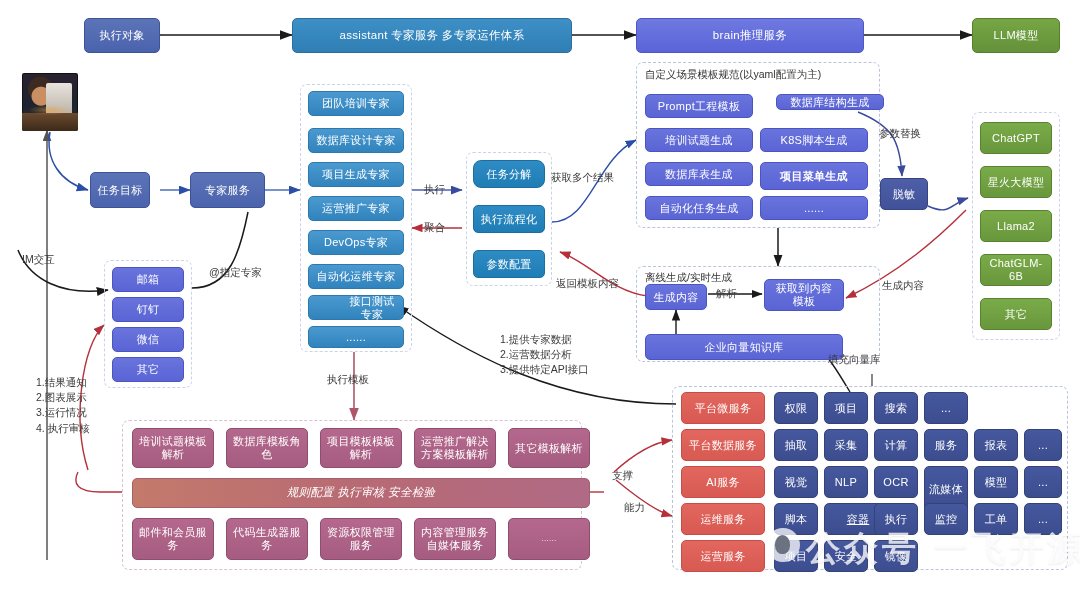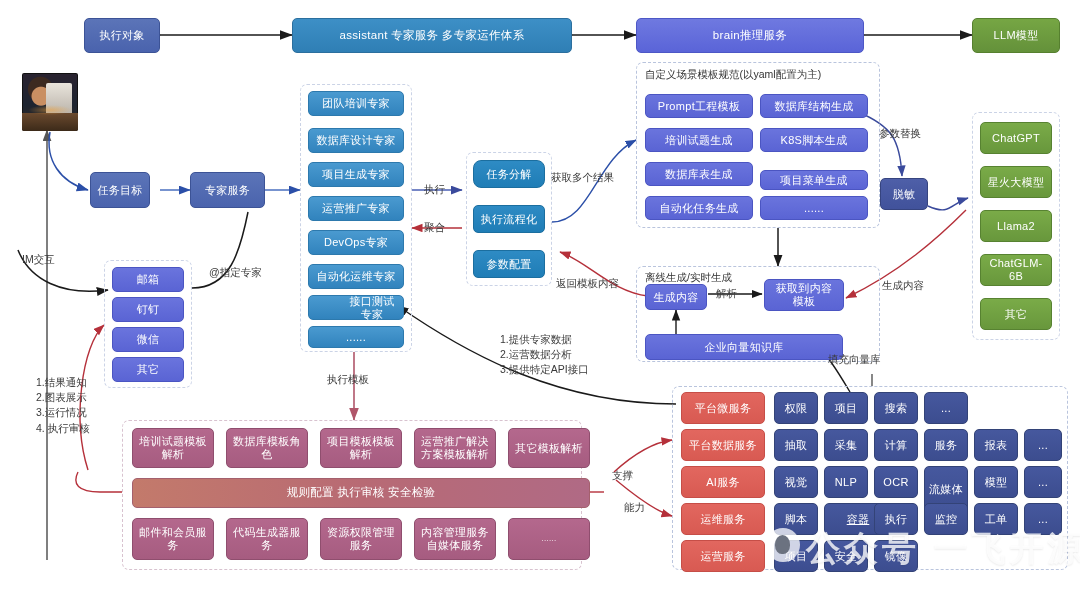--- a/index.html
+++ b/index.html
@@ -183,23 +183,23 @@
 3.提供特定API接口</div>
 
   <div class="group" style="left:636px;top:62px;width:244px;height:166px;"></div>
   <div class="grp-title" style="left:645px;top:68px;">自定义场景模板规范(以yaml配置为主)</div>
 
   <div class="box purple2" style="left:645px;top:94px;width:108px;height:24px;">Prompt工程模板</div>
   <div class="box purple2" style="left:645px;top:128px;width:108px;height:24px;">培训试题生成</div>
   <div class="box purple2" style="left:645px;top:162px;width:108px;height:24px;">数据库表生成</div>
   <div class="box purple2" style="left:645px;top:196px;width:108px;height:24px;">自动化任务生成</div>
 
-  <div class="box purple2" style="left:760px;top:94px;width:108px;height:24px;">数据库结构生成</div>
+  <div class="box purple2" style="left:776px;top:94px;width:108px;height:16px;">数据库结构生成</div>
   <div class="box purple2" style="left:760px;top:128px;width:108px;height:24px;">K8S脚本生成</div>
-  <div class="box purple2" style="left:760px;top:170px;width:108px;height:20px;">项目菜单生成</div>
+  <div class="box purple2" style="left:760px;top:162px;width:108px;height:28px;font-weight:bold;">项目菜单生成</div>
   <div class="box purple2" style="left:760px;top:196px;width:108px;height:24px;">......</div>
 
   <div class="lbl" style="left:879px;top:126px;">参数替换</div>
   <div class="box indigo" style="left:880px;top:178px;width:48px;height:32px;">脱敏</div>
 
   <div class="group" style="left:636px;top:266px;width:244px;height:96px;"></div>
   <div class="grp-title" style="left:645px;top:271px;">离线生成/实时生成</div>
 
   <div class="box purple2" style="left:645px;top:284px;width:62px;height:26px;">生成内容</div>
   <div class="lbl" style="left:716px;top:286px;">解析</div>
@@ -218,21 +218,21 @@
   <div class="box green2" style="left:980px;top:298px;width:72px;height:32px;">其它</div>
 
   <div class="group soft" style="left:122px;top:420px;width:460px;height:150px;border-color:#d8c2cf;"></div>
 
   <div class="box magenta" style="left:226px;top:428px;width:82px;height:40px;">数据库模板角色</div>
   <div class="box magenta" style="left:132px;top:428px;width:82px;height:40px;">培训试题模板解析</div>
   <div class="box magenta" style="left:320px;top:428px;width:82px;height:40px;">项目模板模板解析</div>
   <div class="box magenta" style="left:414px;top:428px;width:82px;height:40px;">运营推广解决方案模板解析</div>
   <div class="box magenta" style="left:508px;top:428px;width:82px;height:40px;">其它模板解析</div>
 
-  <div class="box magenta-bar" style="left:132px;top:478px;width:458px;height:30px;font-size:11.5px;">规则配置   执行审核  安全检验</div>
+  <div class="box magenta-bar" style="left:132px;top:478px;width:458px;height:30px;font-size:11.5px;font-style:italic;">规则配置   执行审核  安全检验</div>
 
   <div class="box magenta" style="left:132px;top:518px;width:82px;height:42px;">邮件和会员服务</div>
   <div class="box magenta" style="left:226px;top:518px;width:82px;height:42px;">代码生成器服务</div>
   <div class="box magenta" style="left:320px;top:518px;width:82px;height:42px;">资源权限管理服务</div>
   <div class="box magenta" style="left:414px;top:518px;width:82px;height:42px;">内容管理服务自媒体服务</div>
   <div class="box magenta" style="left:508px;top:518px;width:82px;height:42px;font-size:8px;">......</div>
 
   <div class="group" style="left:672px;top:386px;width:396px;height:184px;"></div>
 
   <div class="lbl" style="left:612px;top:468px;">支撑</div>

